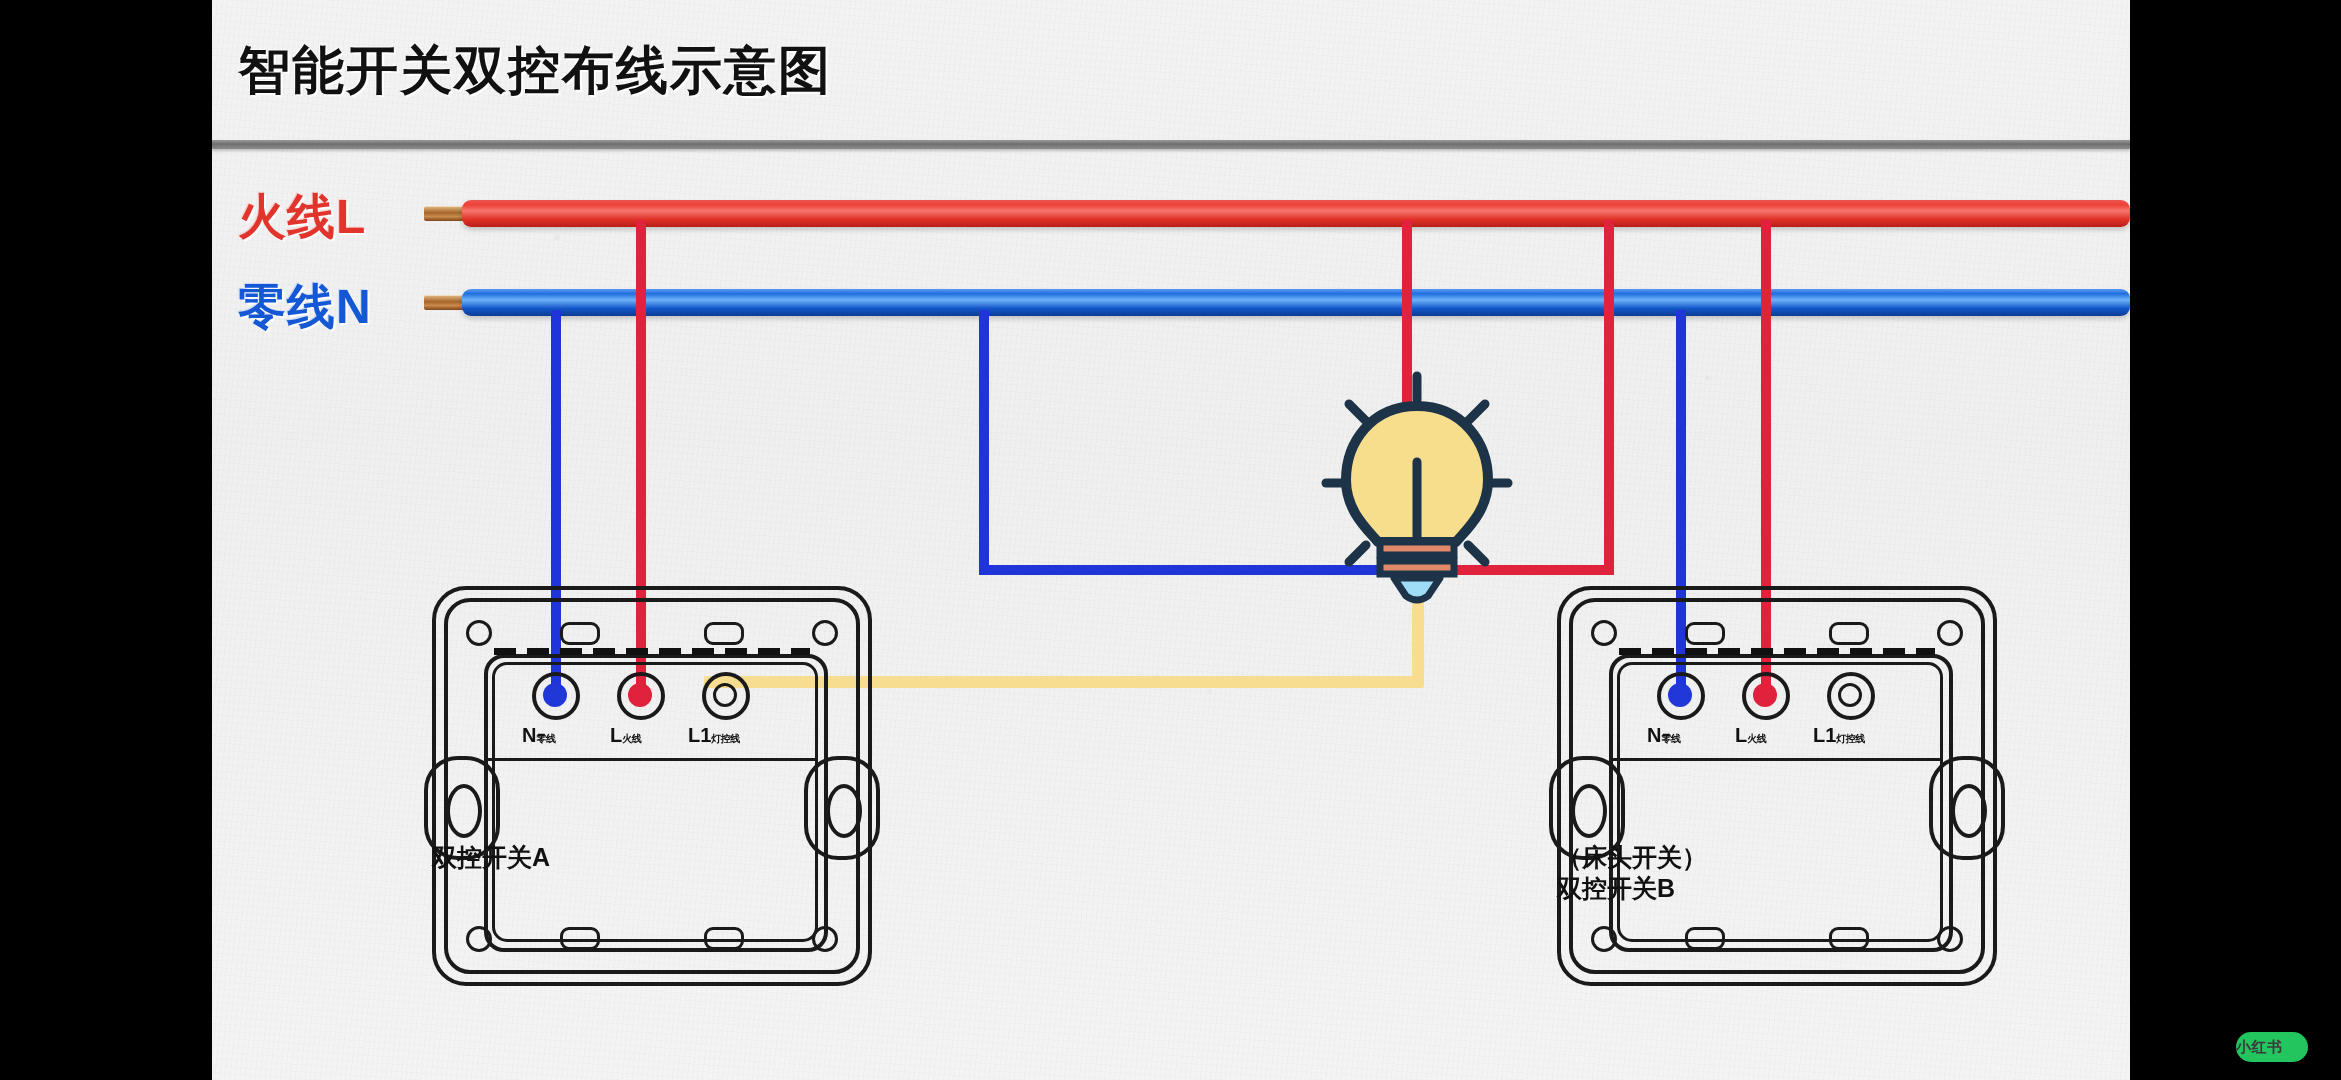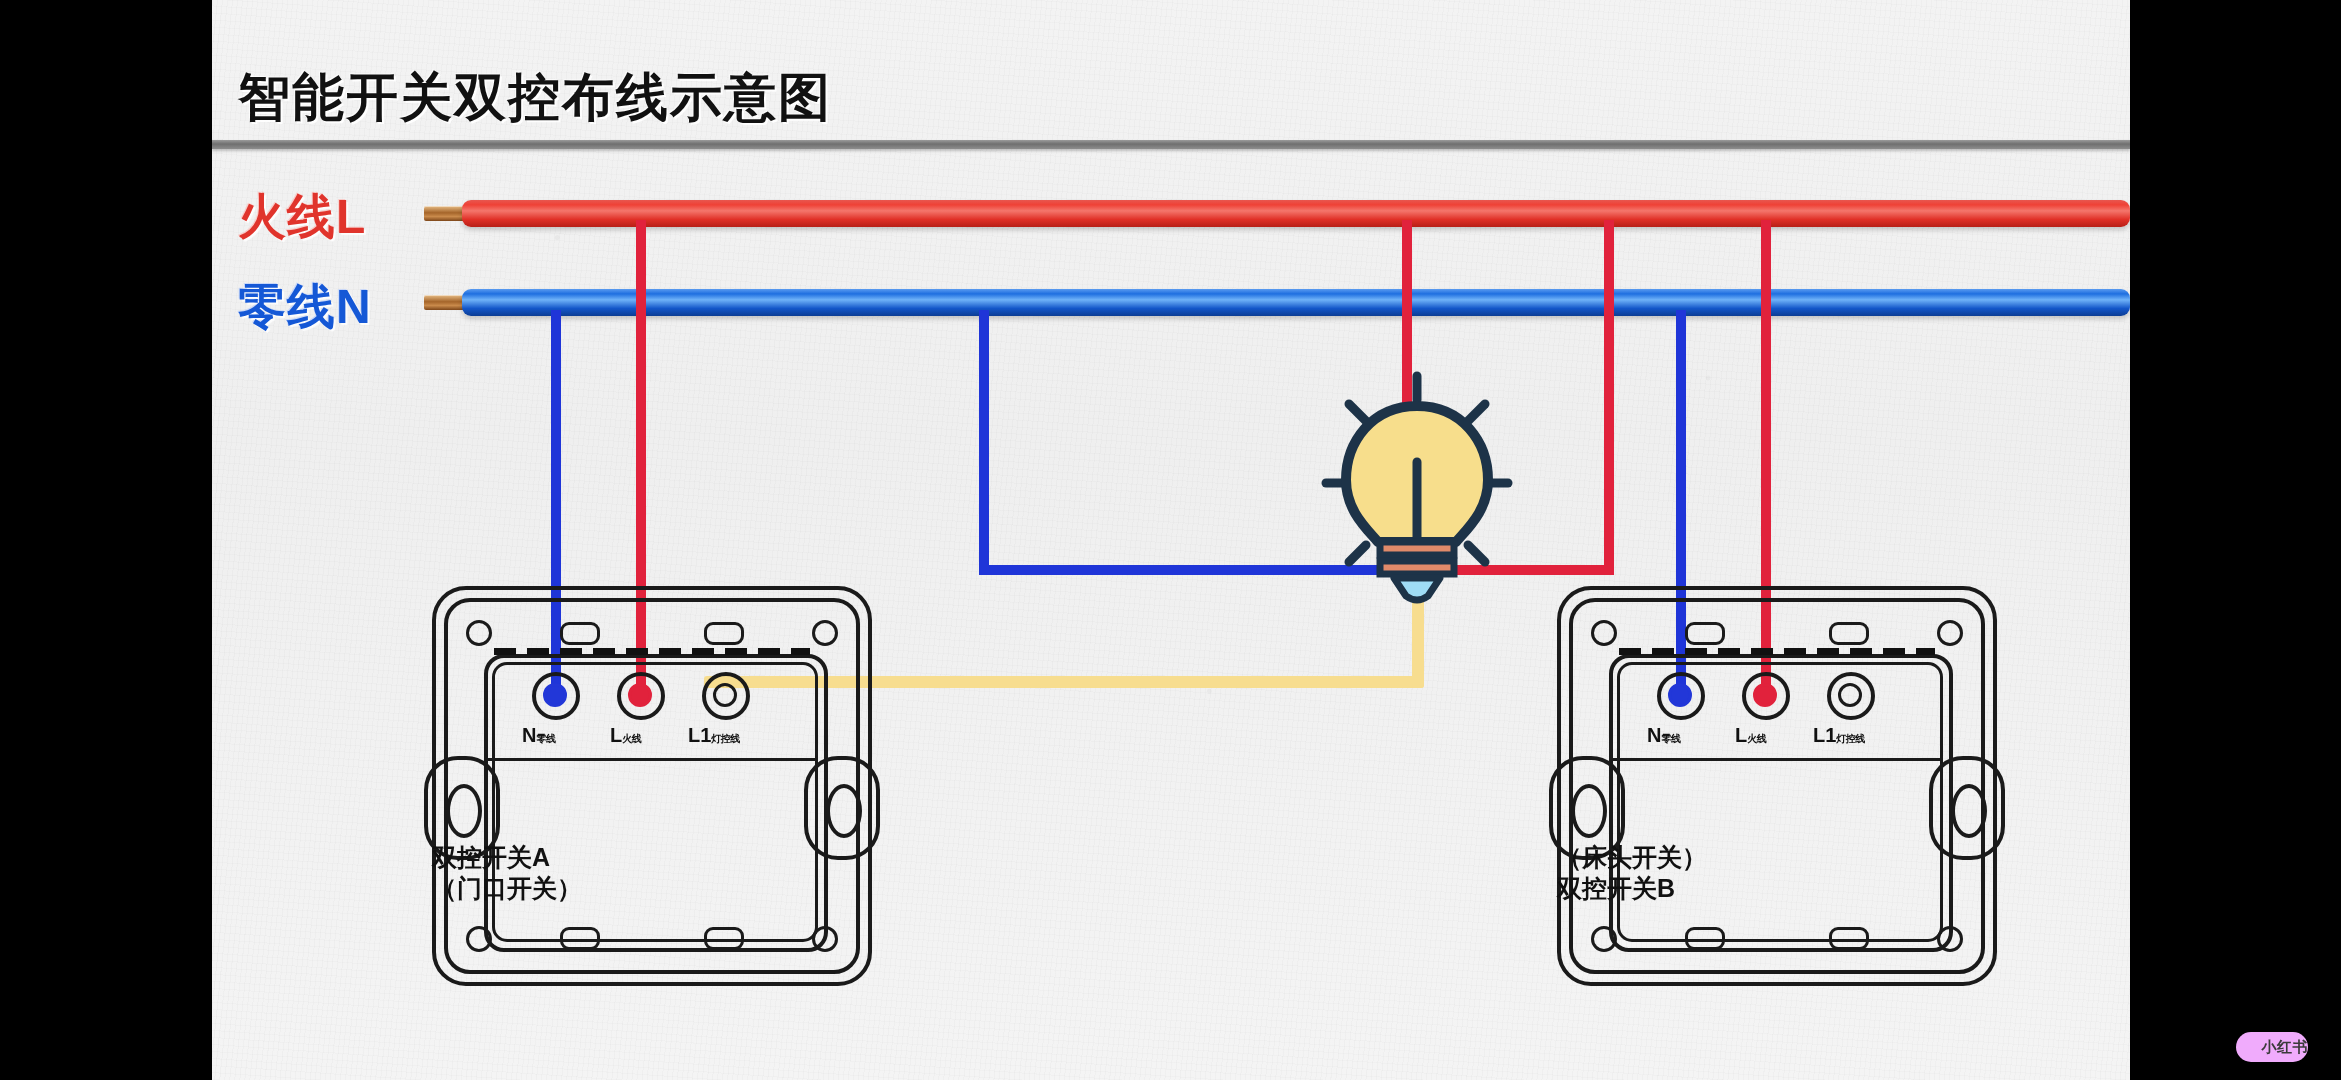--- a/index.html
+++ b/index.html
@@ -24,21 +24,20 @@
   #bar-left{left:0;width:212px;}
   #bar-right{left:2130px;width:211px;}
 
   
   #header{position:absolute;left:0;top:0;width:1918px;height:146px;}
   #title{
     position:absolute;left:26px;top:36px;
     font-size:52px;font-weight:bold;color:#111;letter-spacing:2px;
     text-shadow:2px 2px 0 rgba(255,255,255,.9), -1px -1px 0 rgba(255,255,255,.7);
     white-space:nowrap;
-    margin-top:27px;
   }
   #header-rule{
     position:absolute;left:0;top:140px;width:1918px;height:9px;
     background:linear-gradient(#9b9b9b,#6f6f6f 45%,#8d8d8d);
     box-shadow:0 2px 3px rgba(0,0,0,.22);
   }
 
   
   .buslabel{position:absolute;font-size:48px;font-weight:bold;white-space:nowrap;letter-spacing:1px;}
   #label-live{left:26px;top:185px;color:#e0342c;text-shadow:2px 2px 1px rgba(255,255,255,.85),-1px -1px 0 rgba(255,180,175,.6);}
@@ -103,21 +102,21 @@
     position:absolute;left:672px;top:915px;width:352px;height:52px;
     background:rgba(122,122,122,.80);border-radius:12px;
     display:flex;align-items:center;justify-content:center;
   }
   #caption-text{font-size:34px;font-weight:bold;color:#f2f2f2;letter-spacing:1px;white-space:nowrap;
     text-shadow:1px 1px 2px rgba(0,0,0,.35);}
 
   
   #watermark{
     position:absolute;left:2236px;top:1032px;width:72px;height:30px;
-    background:#f0abfc;border-radius:15px;display:flex;align-items:center;justify-content:flex-end;
+    background:#22c55e;border-radius:15px;display:flex;align-items:center;justify-content:flex-start;
   }
   #watermark span{font-size:15px;color:#3a3a3a;font-weight:bold;letter-spacing:.5px;}
 </style>
 </head>
 <body>
 
 <div id="stage">
 
   <div id="canvas">
 
@@ -214,21 +213,20 @@
         <span>L</span><span class="sub">火线</span>
       </div>
       <div class="tlabel" style="left:256px;top:138px;">
         <span>L1</span><span class="sub">灯控线</span>
       </div>
 
       <div class="hrule" style="top:172px;"></div>
 
       <div class="panel-caption" style="top:256px;">
         <div>双控开关A</div>
-        <div>（门口开关）</div>
       </div>
     </div>
 
     <div class="panel" id="panel-b">
       <div class="plate-outer"></div>
       <div class="plate-inner"></div>
 
       <div class="corner-screw" style="left:34px;top:34px;"></div>
       <div class="corner-screw" style="right:34px;top:34px;"></div>
       <div class="corner-screw" style="left:34px;bottom:34px;"></div>

